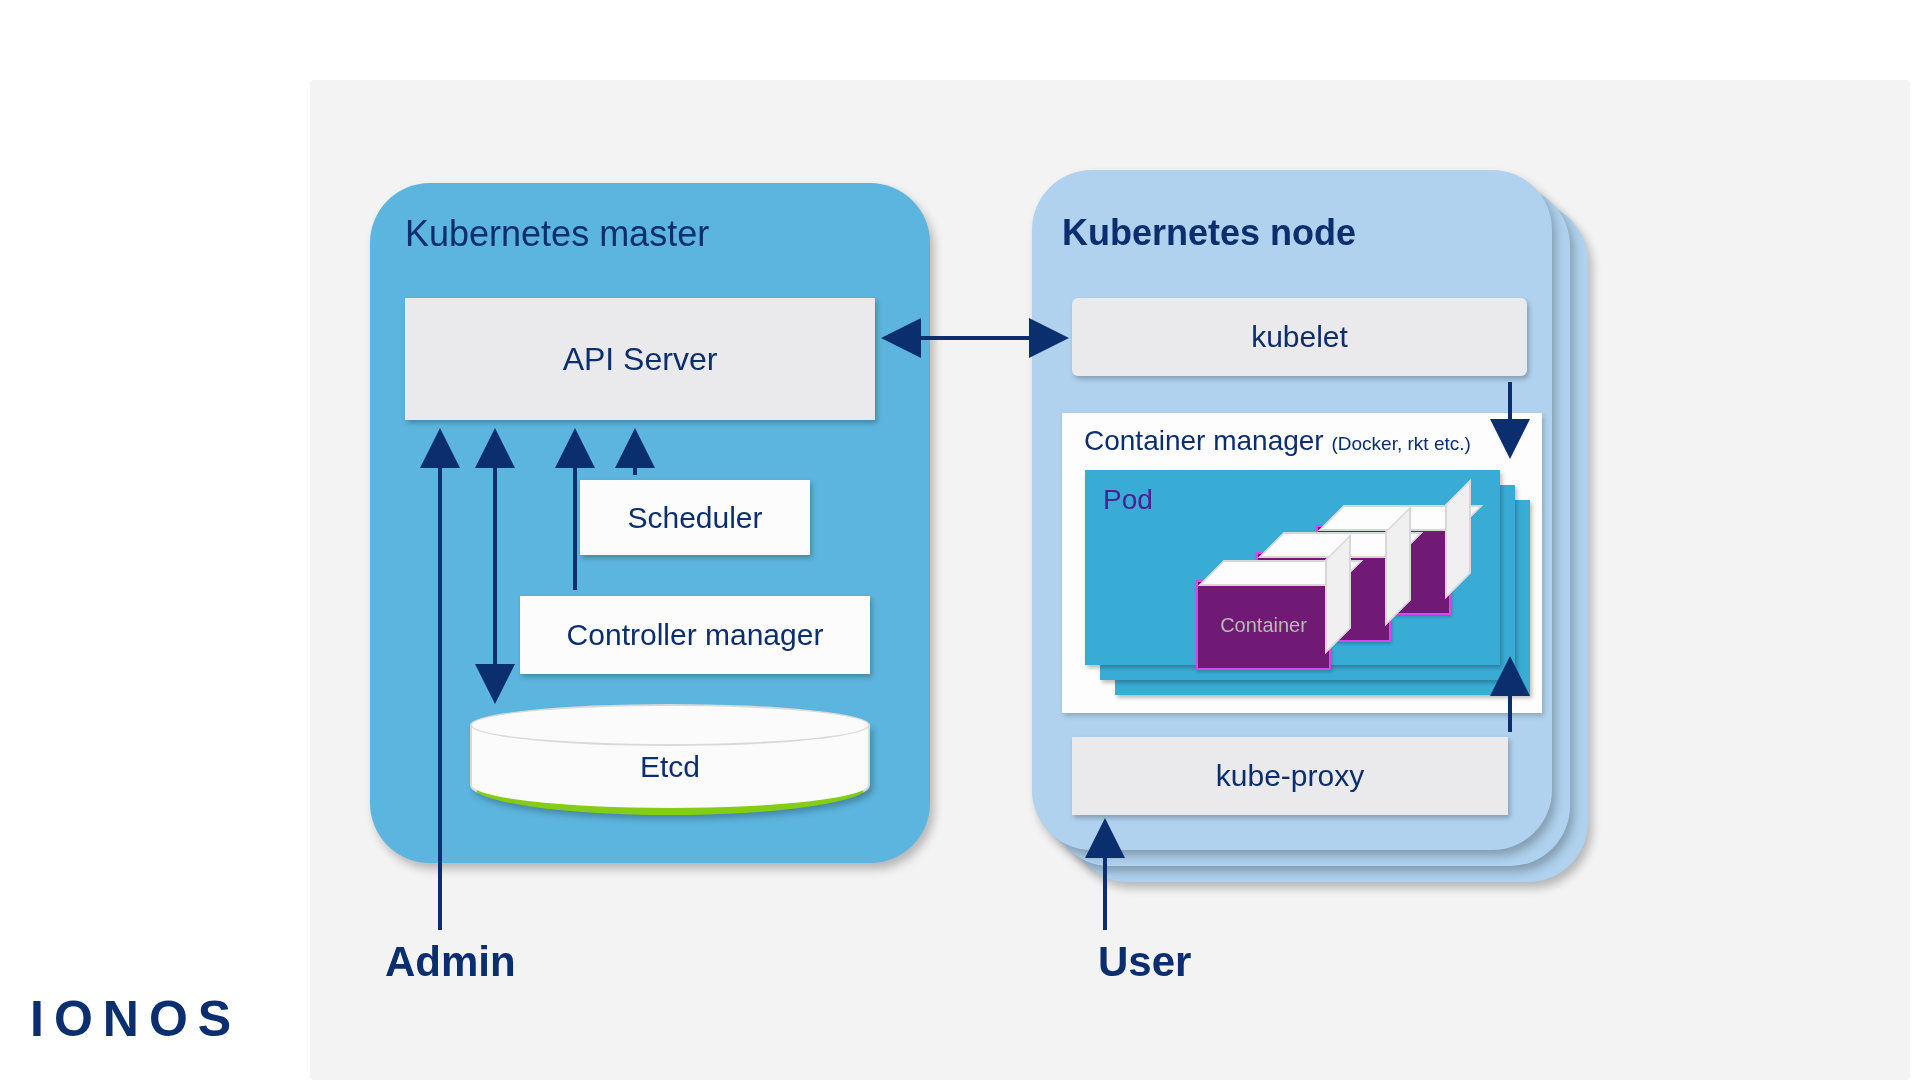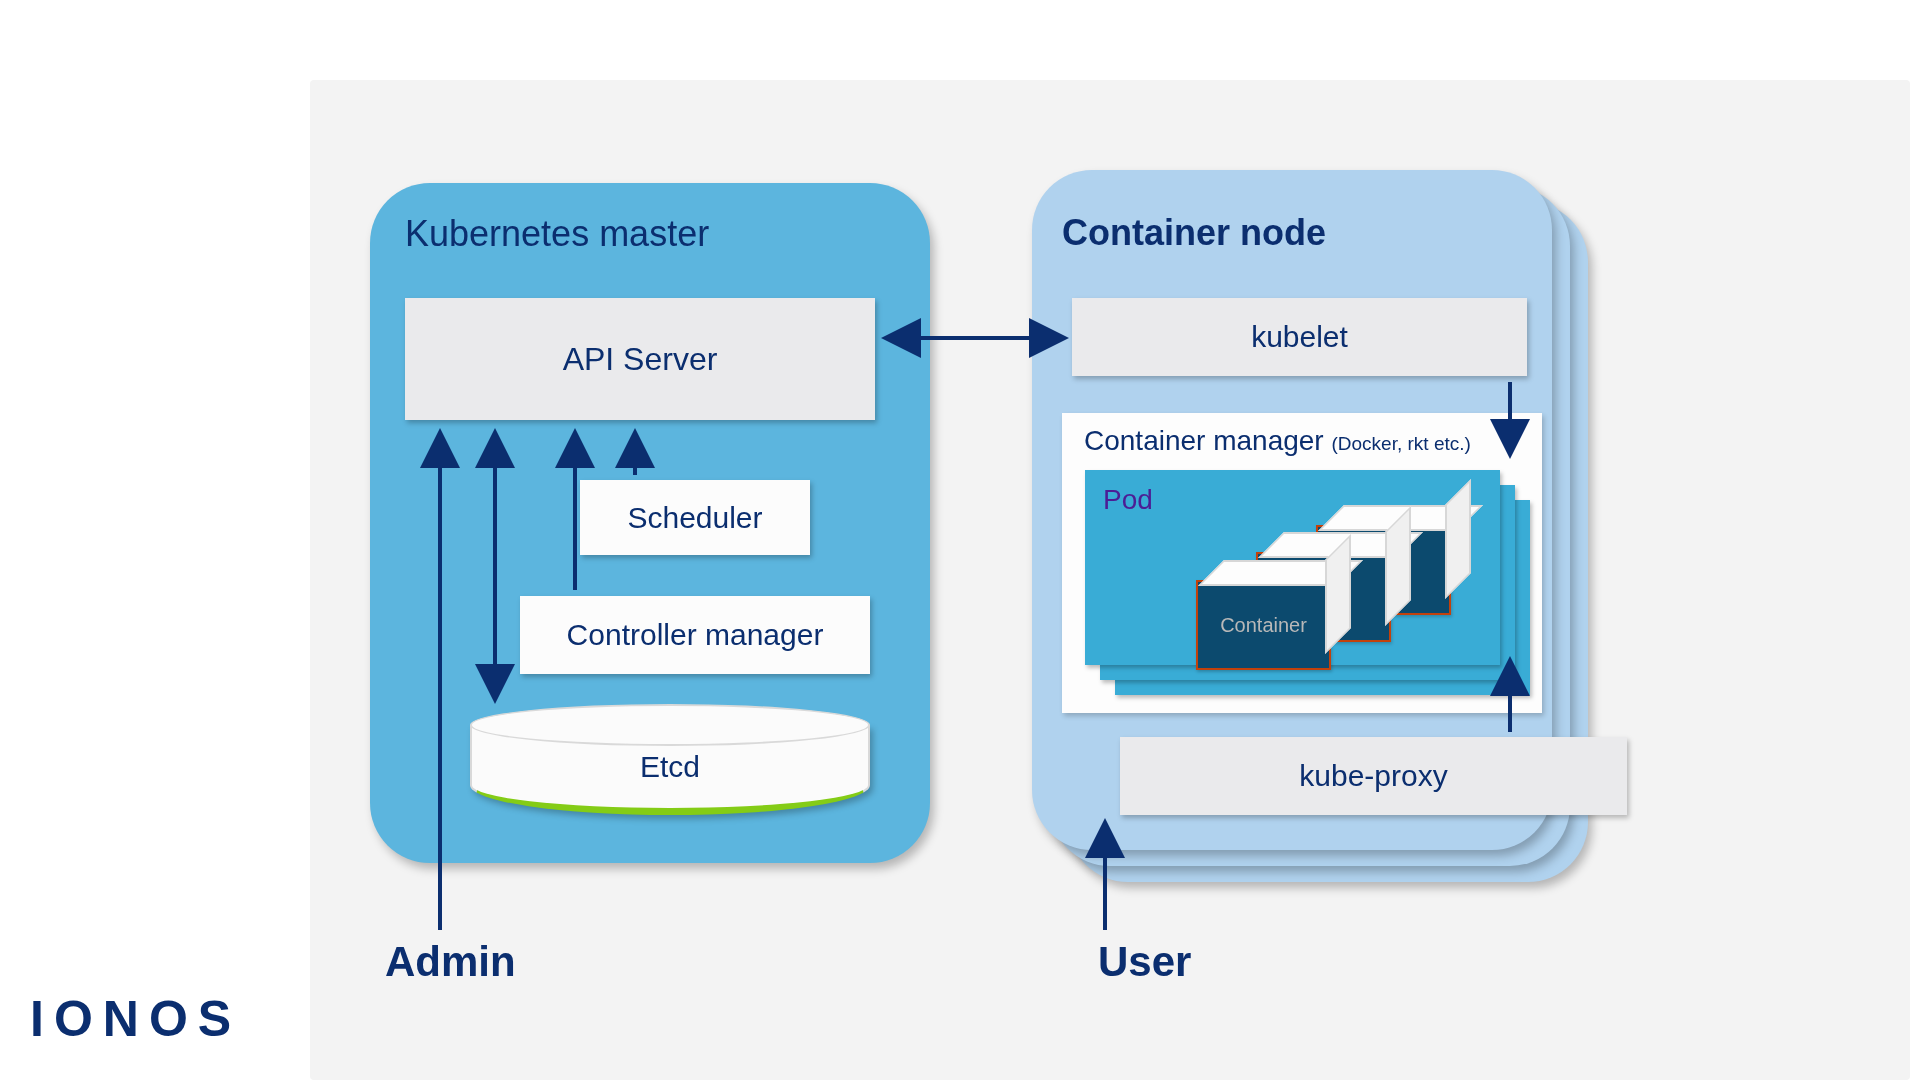--- a/index.html
+++ b/index.html
@@ -101,22 +101,22 @@
   .node-layer.l1 { left: 0; top: 0; }
 
   .node-title {
     position: absolute;
     left: 1062px; top: 212px;
     font-size: 36px;
     font-weight: 700;
     color: #0b2e6f;
   }
 
-  .kubelet-box { left: 1072px; top: 298px; width: 455px; height: 78px; }
-  .kubeproxy-box { left: 1120px; top: 737px; width: 507px; height: 78px; }
+  .kubelet-box { left: 1072px; top: 298px; width: 455px; height: 78px; border-radius: 6px; }
+  .kubeproxy-box { left: 1072px; top: 737px; width: 436px; height: 78px; }
 
   .engine-box {
     position: absolute;
     left: 1062px; top: 413px;
     width: 480px; height: 300px;
     background: #fdfdfd;
     box-shadow: 2px 3px 5px rgba(0,0,0,0.2);
   }
   .engine-title {
     position: absolute;
@@ -143,22 +143,22 @@
     position: absolute;
     left: 18px; top: 14px;
     color: #4c1d95;
     font-size: 28px;
   }
 
   
   .cube {
     position: absolute;
     width: 135px; height: 90px;
-    background: #0c4a6e;
-    border: 2px solid #c2410c;
+    background: #701a75;
+    border: 2px solid #d946ef;
     box-shadow: 1px 2px 3px rgba(0,0,0,0.2);
   }
   .cube::before {
     content:"";
     position:absolute;
     left:0; top:-22px;
     width:135px; height:22px;
     background:#fdfdfd;
     border:2px solid #d7d7d7;
     transform: skewX(-45deg);
@@ -214,21 +214,21 @@
 <div class="box controller-box">Controller manager</div>
 
 <div class="cylinder-body">Etcd</div>
 <div class="cylinder-top"></div>
 
 <div class="node-stack">
   <div class="node-layer l3"></div>
   <div class="node-layer l2"></div>
   <div class="node-layer l1"></div>
 </div>
-<div class="node-title">Container node</div>
+<div class="node-title">Kubernetes node</div>
 
 <div class="box kubelet-box">kubelet</div>
 
 <div class="engine-box">
   <div class="engine-title">
     <span>Container manager</span>
     <span class="sm">(Docker, rkt etc.)</span>
   </div>
 </div>
 

